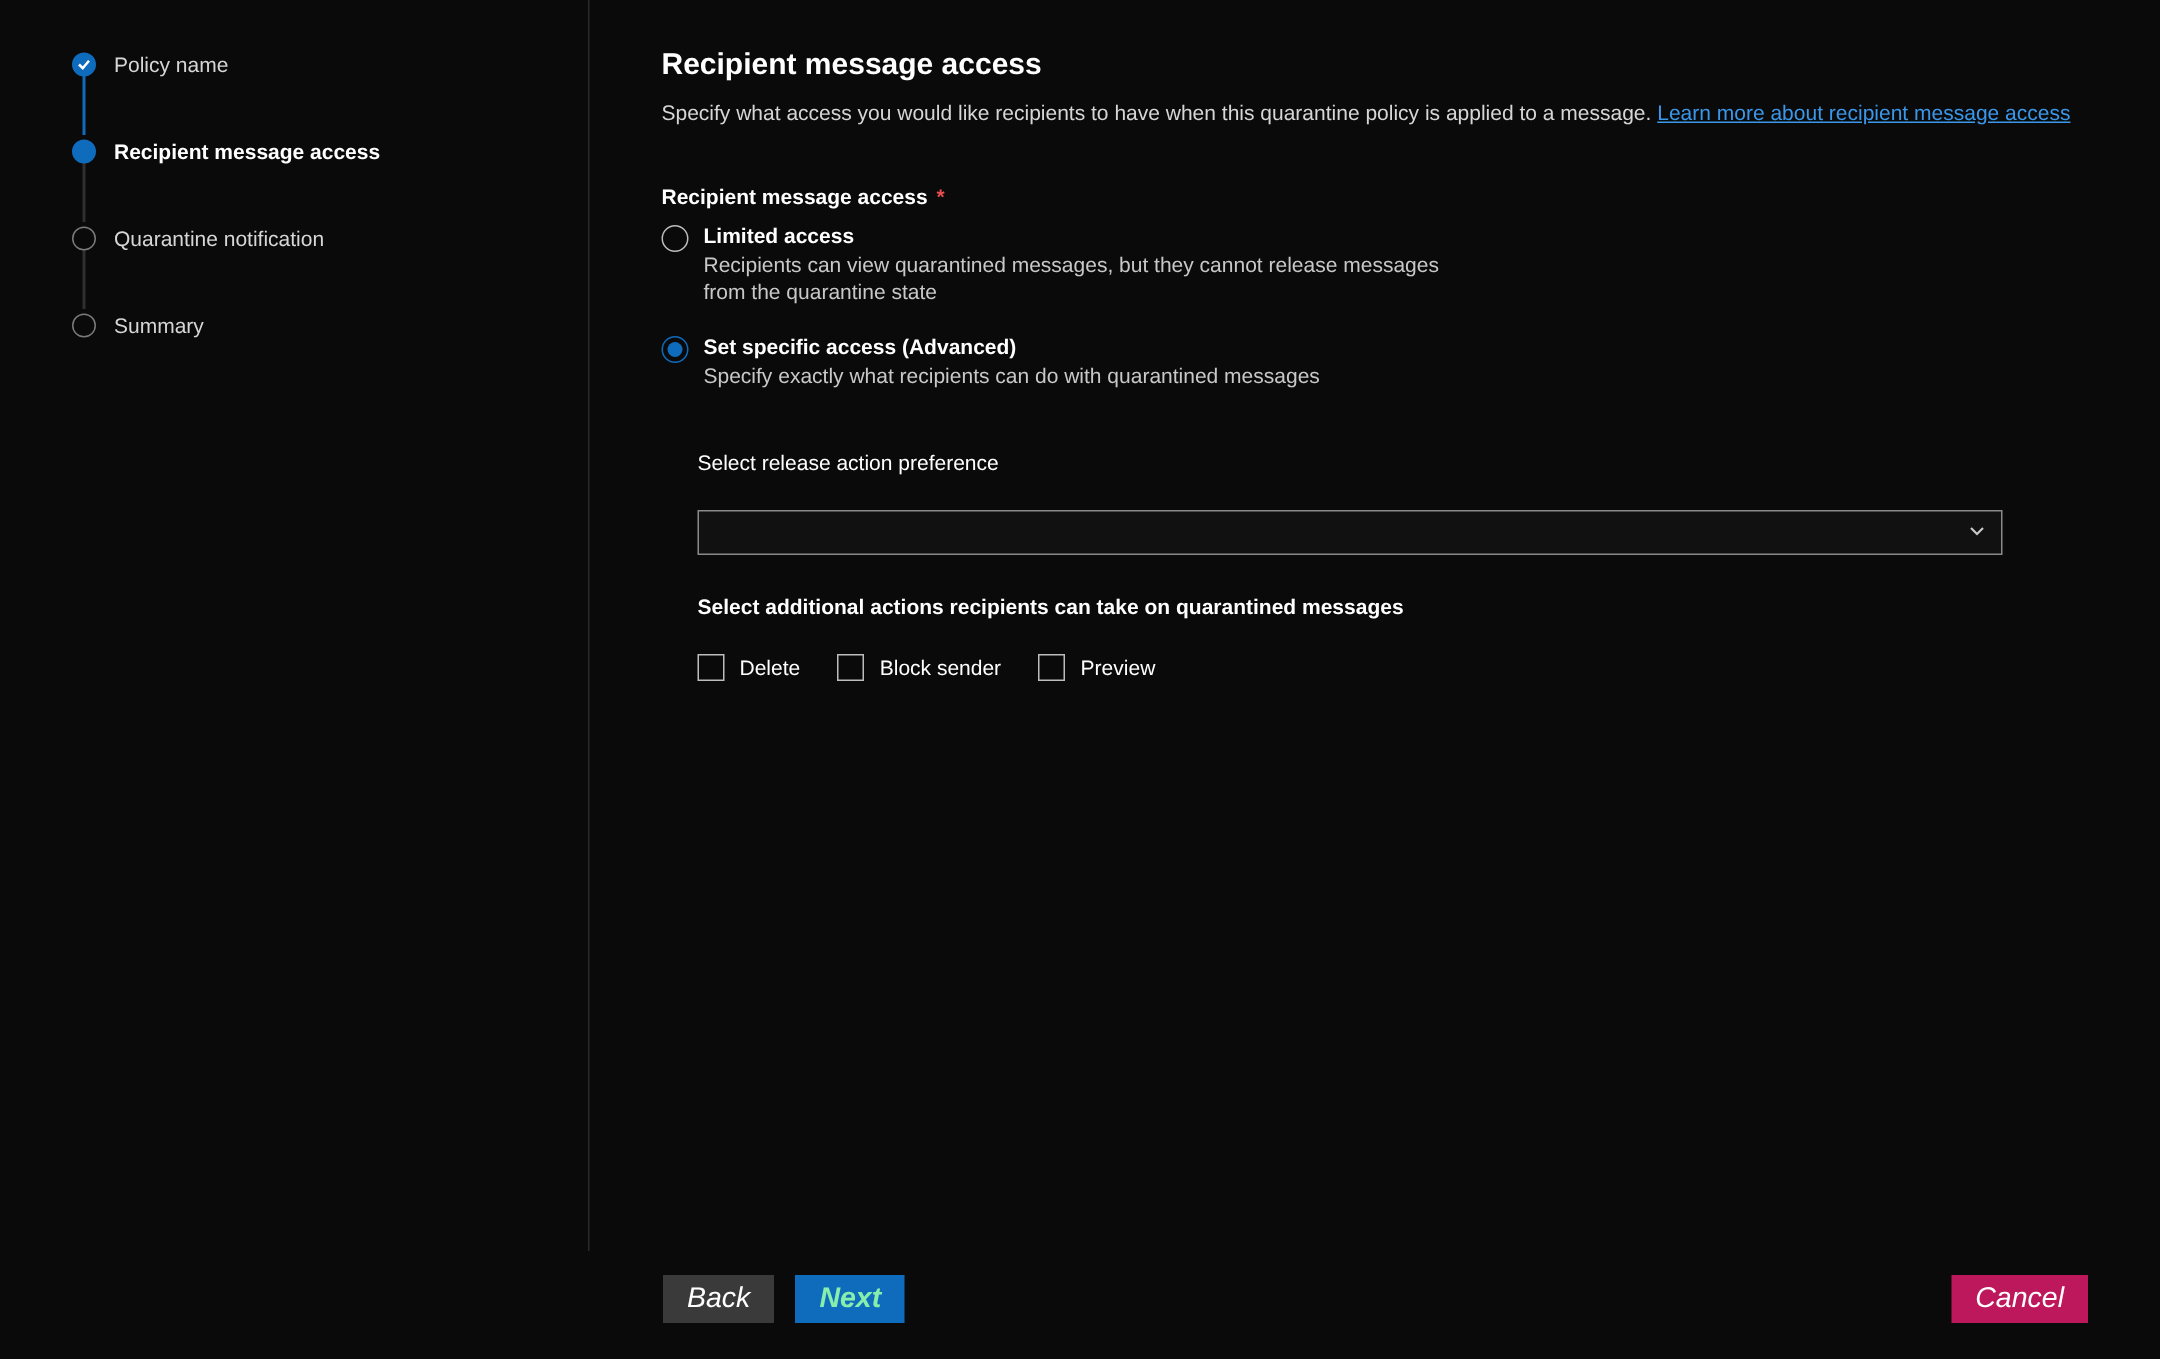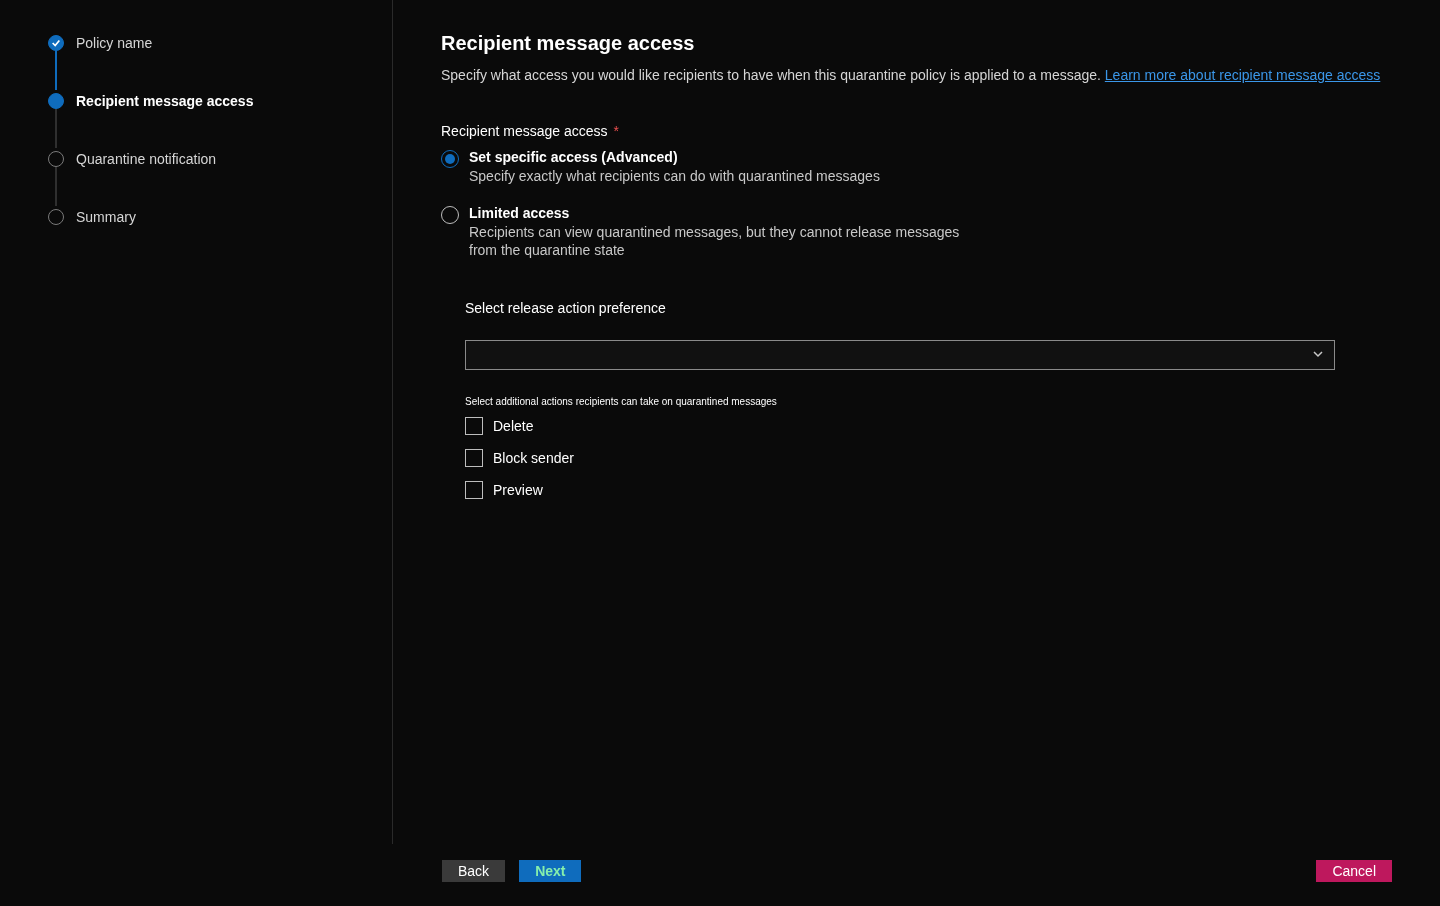--- a/index.html
+++ b/index.html
@@ -16,39 +16,39 @@
   .step.done .dot svg { width: 10px; height: 10px; }
   .step.current .dot { background: #0f6cbd; border-color: #0f6cbd; }
   .step .label { color: #d6d6d6; font-size: 14px; }
   .step.current .label { color: #fff; font-weight: 600; }
   .step .connector { position: absolute; left: 7px; top: 18px; width: 2px; height: 40px; background: #2f2f2f; z-index: 0;}
   .step.done .connector, .step.current-prev .connector { background: #0f6cbd; }
   .content { flex: 1; padding: 32px 48px 0 48px; overflow: auto; }
   .content h2 { font-size: 20px; font-weight: 600; margin-bottom: 12px; }
   .desc { color: #d6d6d6; font-size: 14px; margin-bottom: 40px; }
   .desc a { color: #3b97e9; text-decoration: underline; }
-  .field-label { font-weight: 400; font-size: 14px; margin-bottom: 10px; }
+  .field-label { font-weight: 700; font-size: 14px; margin-bottom: 10px; }
   .req { color: #e94f4f; margin-left: 2px; }
   .radio-group { display: flex; flex-direction: column; gap: 20px; margin-bottom: 40px; }
   .radio-item { display: flex; align-items: flex-start; gap: 10px; cursor: pointer; }
   .radio-circle { width: 18px; height: 18px; border: 1.5px solid #bdbdbd; border-radius: 50%; flex: 0 0 18px; margin-top: 1px; display: flex; align-items: center; justify-content: center; }
   .radio-item.selected .radio-circle { border-color: #0f6cbd; }
   .radio-item.selected .radio-circle::after { content: ""; width: 10px; height: 10px; background: #0f6cbd; border-radius: 50%; }
   .radio-texts .title { font-weight: 600; font-size: 14px; }
   .radio-texts .sub { color: #c8c8c8; font-size: 14px; margin-top: 2px; max-width: 500px; line-height: 1.3;}
   .advanced { padding-left: 24px; }
   .select-label { font-weight: 400; font-size: 14px; margin-bottom: 24px; }
   .select-box { width: 870px; max-width: 100%; height: 30px; border: 1px solid #8a8a8a; background: #111; display: flex; align-items: center; justify-content: space-between; padding: 0 10px; cursor: pointer; margin-bottom: 26px;}
   .select-box .chev { color: #c8c8c8; }
-  .check-label { font-weight: 400; font-size: 10px; margin-bottom: 10px; }
-  .check-list { display: flex; flex-direction: column; gap: 14px; }
+  .check-label { font-weight: 700; font-size: 14px; margin-bottom: 24px; }
+  .check-list { display: flex; gap: 25px; }
   .check-item { display: flex; align-items: center; gap: 10px; cursor: pointer; }
   .check-box { width: 18px; height: 18px; border: 1.5px solid #bdbdbd; flex: 0 0 18px; }
   .footer { display: flex; align-items: center; padding: 16px 48px 24px 442px; gap: 14px; }
-  .btn { height: 22px; padding: 0 16px; border: none; font-size: 14px; cursor: pointer; }
+  .btn { height: 32px; padding: 0 16px; border: none; font-size: 19px; cursor: pointer; font-style: italic; }
   .btn-secondary { background: #3a3a3a; color: #fff; }
   .btn-primary { background: #0f6cbd; color: #86efac; font-weight: 600; }
   .btn-cancel { background: #be185d; color: #fff; margin-left: auto; }
 </style>
 </head>
 <body>
 <div class="page">
 
 
   <div class="body">
@@ -83,32 +83,32 @@
       <p class="desc">
         <span>Specify what access you would like recipients to have when this quarantine policy is applied to a message. </span><a href="#">Learn more about recipient message access</a>
       </p>
 
       <div class="field-label">
         <span>Recipient message access</span>
         <span class="req">*</span>
       </div>
 
       <div class="radio-group" role="radiogroup">
+        <label class="radio-item">
+          <span class="radio-circle"></span>
+          <span class="radio-texts">
+            <div class="title">Limited access</div>
+            <div class="sub">Recipients can view quarantined messages, but they cannot release messages from the quarantine state</div>
+          </span>
+        </label>
         <label class="radio-item selected">
           <span class="radio-circle"></span>
           <span class="radio-texts">
             <div class="title">Set specific access (Advanced)</div>
             <div class="sub">Specify exactly what recipients can do with quarantined messages</div>
-          </span>
-        </label>
-        <label class="radio-item">
-          <span class="radio-circle"></span>
-          <span class="radio-texts">
-            <div class="title">Limited access</div>
-            <div class="sub">Recipients can view quarantined messages, but they cannot release messages from the quarantine state</div>
           </span>
         </label>
       </div>
 
       <div class="advanced">
         <div class="select-label">Select release action preference</div>
         <div class="select-box" role="combobox">
           <span></span>
           <span class="chev">
             <svg width="12" height="12" viewBox="0 0 12 12">

